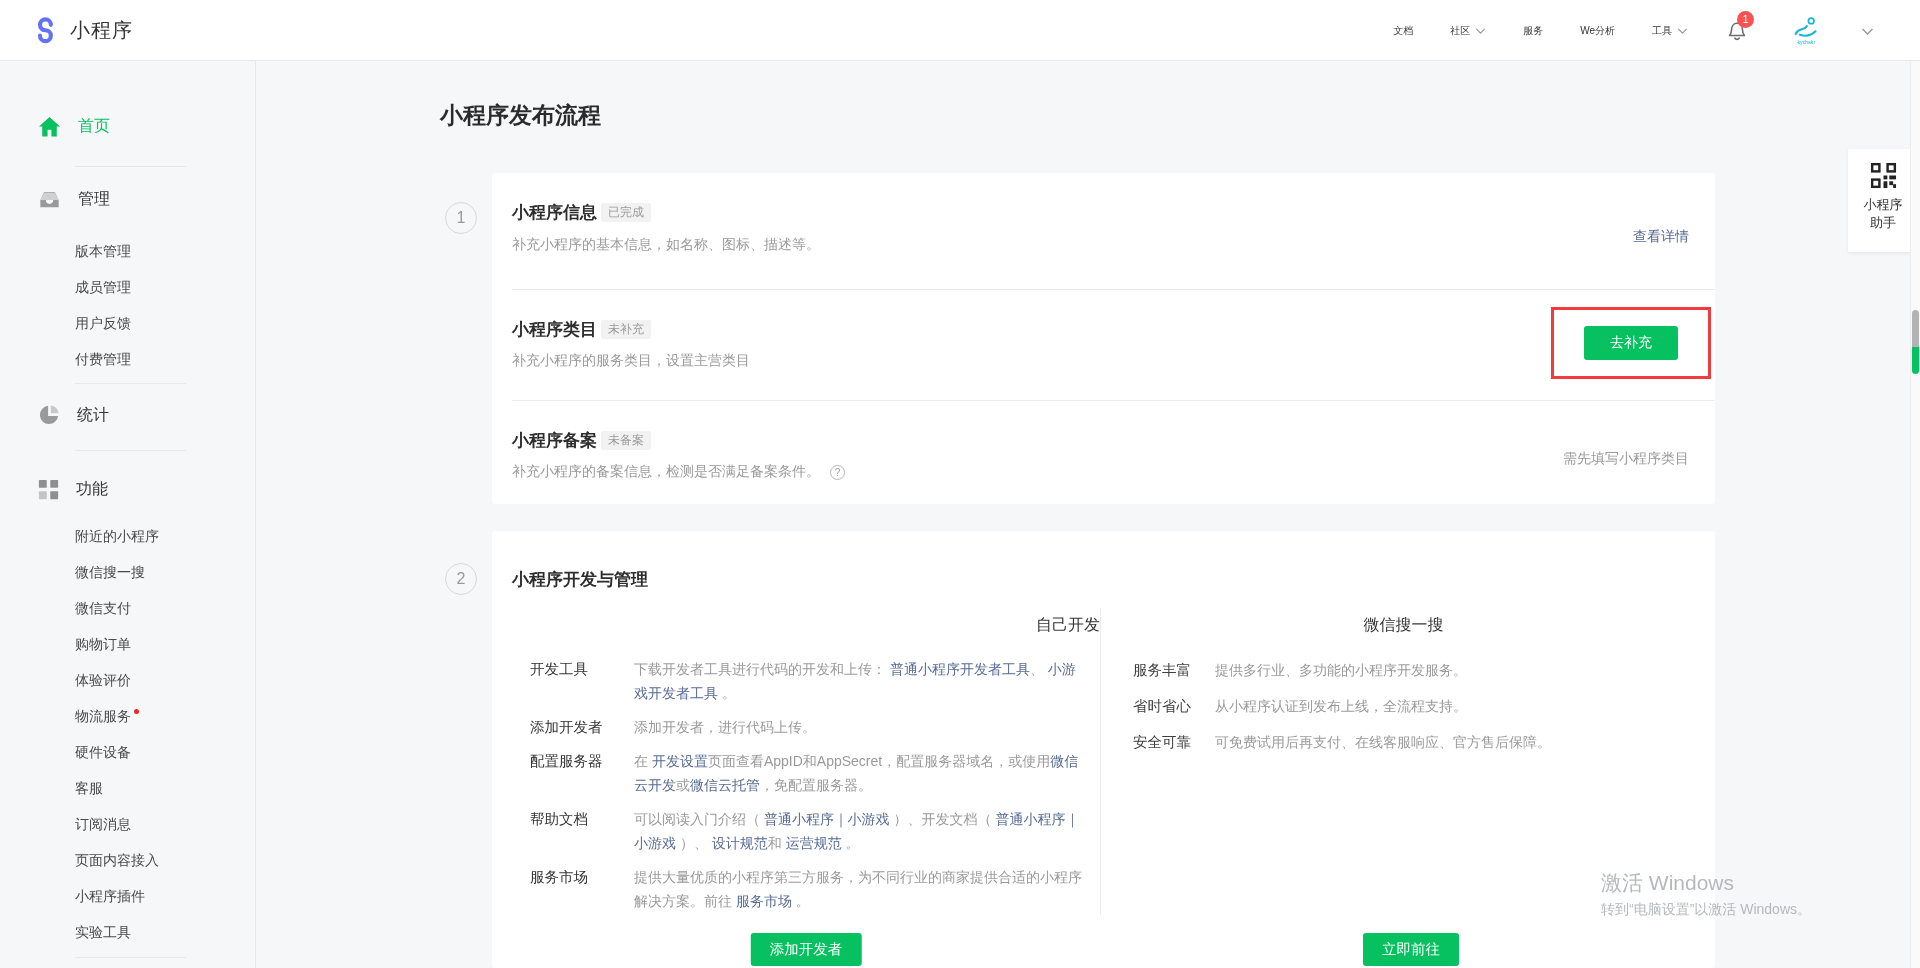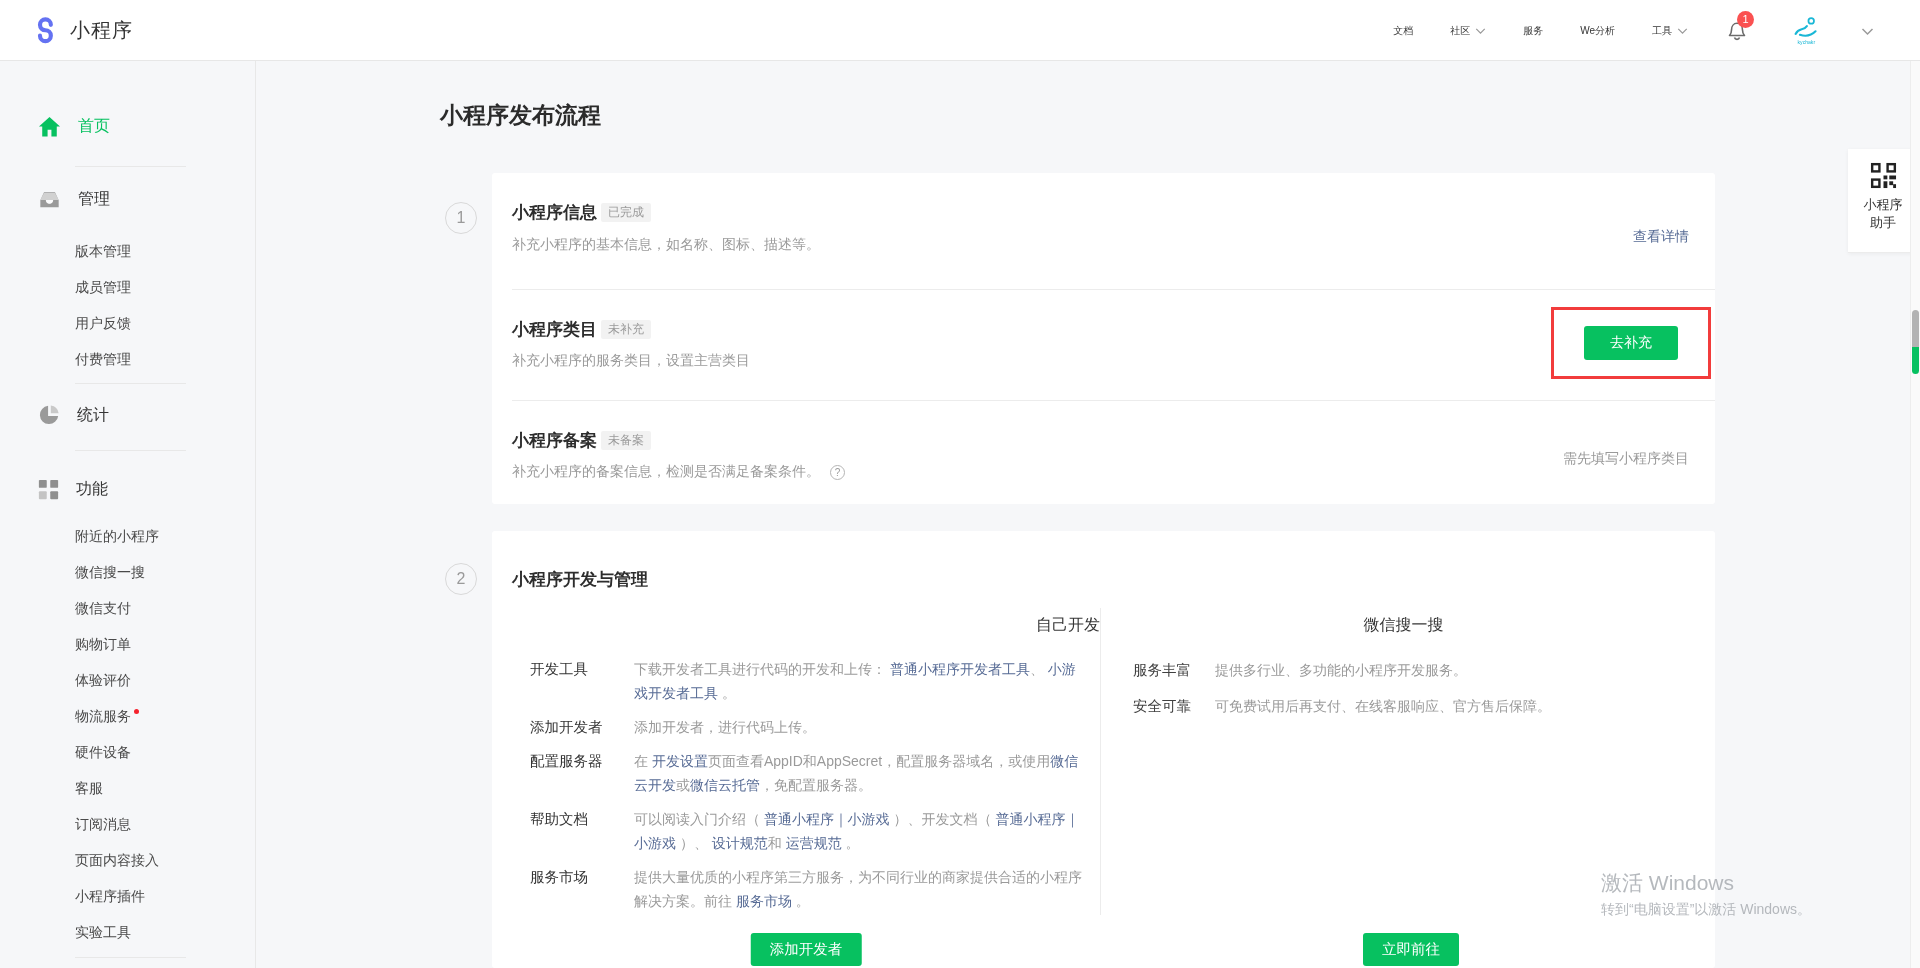--- a/index.html
+++ b/index.html
@@ -299,20 +299,24 @@
           <span class="dev-label">服务市场</span>
           <span class="dev-content"><span>提供大量优质的小程序第三方服务，为不同行业的商家提供合适的小程序解决方案。前往 </span><span class="link">服务市场</span><span> 。</span></span>
         </div>
       </div>
     <div class="svc-rows" id="svc-rows">
         <div class="svc-row">
           <span class="svc-label">服务丰富</span>
           <span class="svc-desc">提供多行业、多功能的小程序开发服务。</span>
         </div>
         <div class="svc-row">
+          <span class="svc-label">省时省心</span>
+          <span class="svc-desc">从小程序认证到发布上线，全流程支持。</span>
+        </div>
+        <div class="svc-row">
           <span class="svc-label">安全可靠</span>
           <span class="svc-desc">可免费试用后再支付、在线客服响应、官方售后保障。</span>
         </div>
       </div>
     <button class="card-btn" id="btn-left">添加开发者</button>
     <button class="card-btn" id="btn-right">立即前往</button>
   </div>
 
   <div class="helper">
     <svg width="27" height="27" viewBox="0 0 28 28" style="margin-top:13px">

